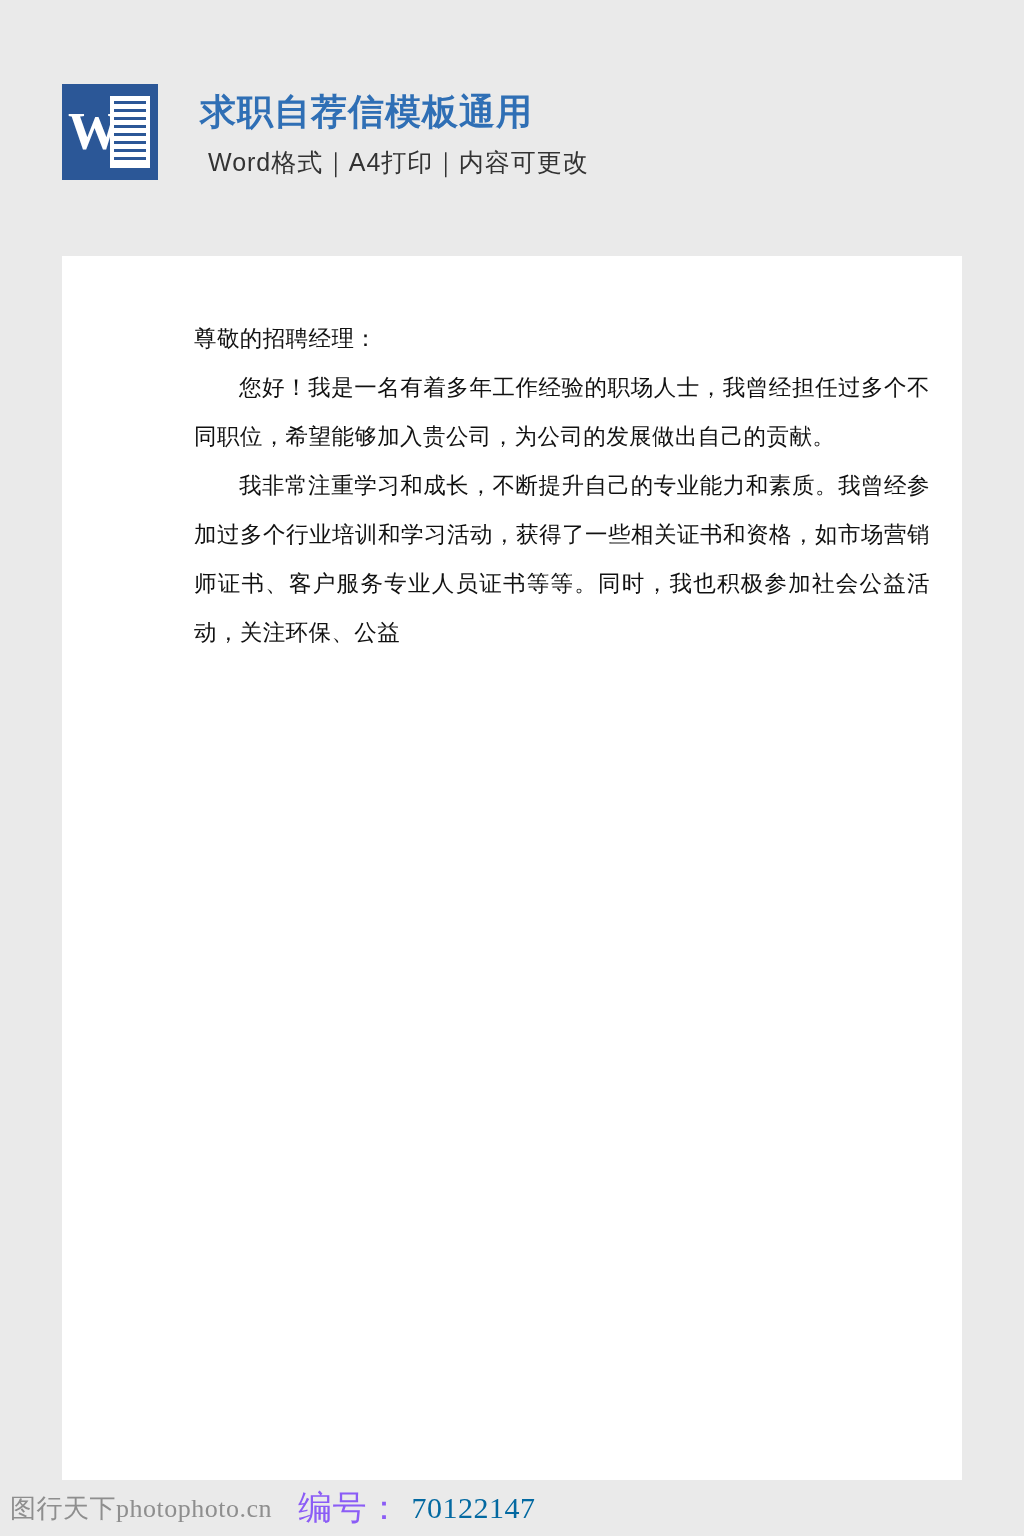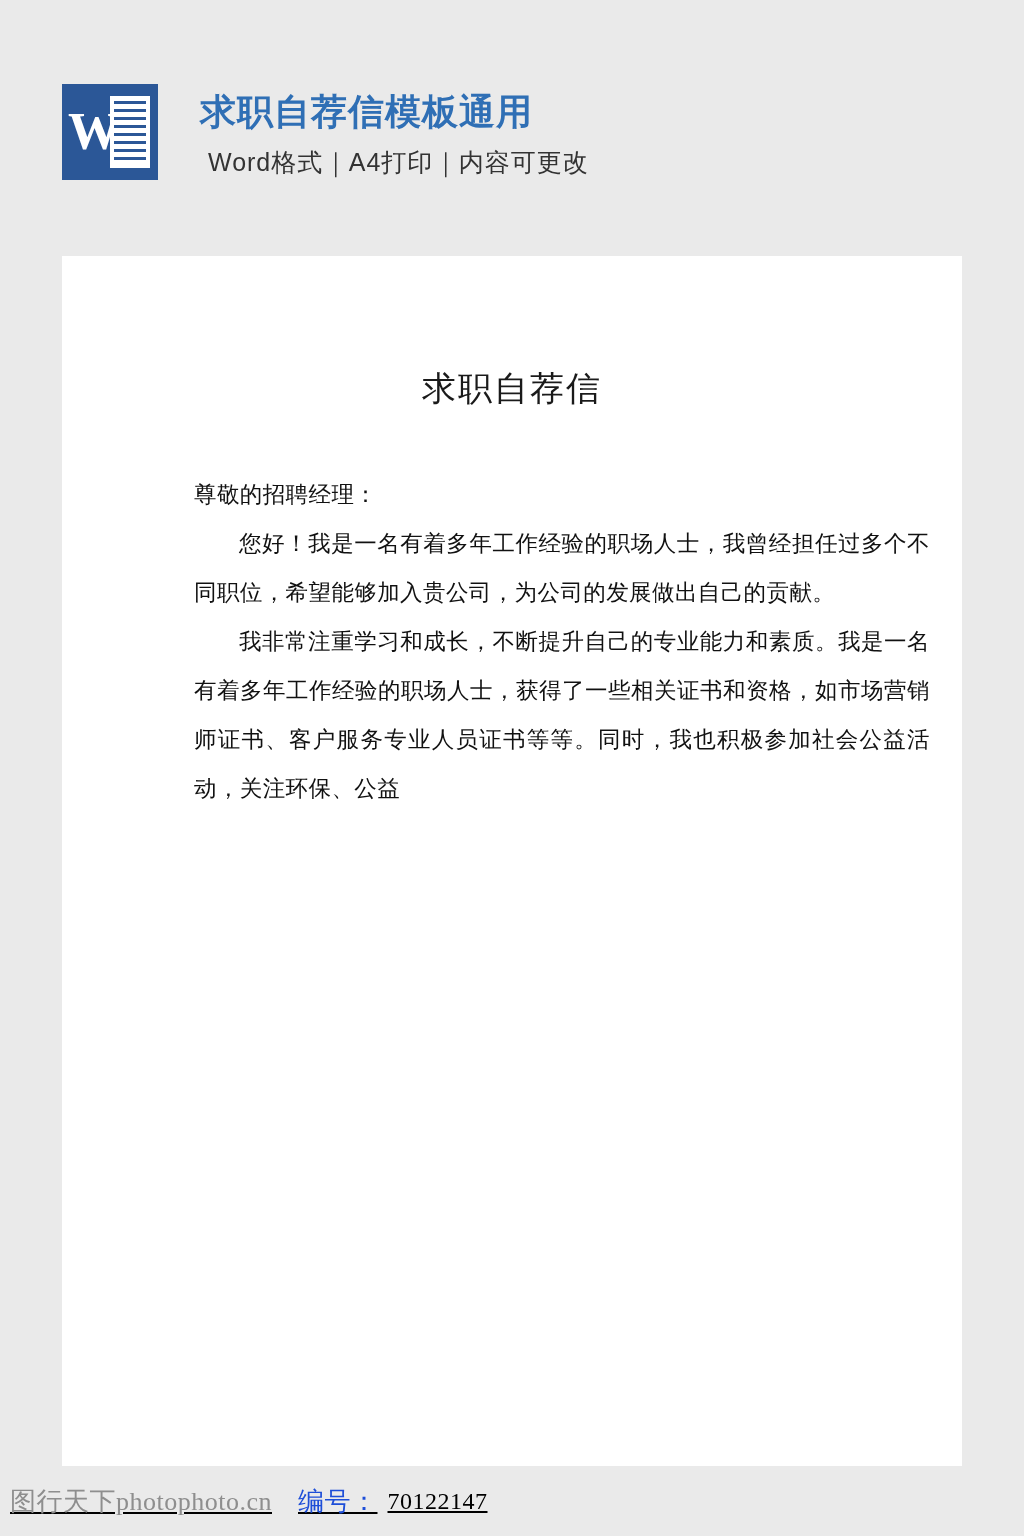--- a/index.html
+++ b/index.html
@@ -120,43 +120,42 @@
   .doc-body p.indent {
     text-indent: 2em;
   }
 
   
   .footer {
     position: absolute;
     left: 0;
     bottom: 0;
     width: 1024px;
-    height: 70px;
+    height: 56px;
     background: #eaeaea;
     display: flex;
     align-items: center;
-    text-decoration: underline;
   }
   .footer-brand {
     font-size: 26px;
     color: #8e8e8e;
     padding-left: 10px;
     letter-spacing: 0.5px;
     font-family: "Liberation Serif", serif;
   }
   .footer-id {
-    font-size: 26px;
-    color: #1d4ed8;
+    font-size: 34px;
+    color: #8b5cf6;
     padding-left: 26px;
     letter-spacing: 0.5px;
     font-family: "Liberation Serif", serif;
   }
   .footer-num {
-    font-size: 24px;
-    color: #000000;
+    font-size: 30px;
+    color: #0369a1;
     padding-left: 10px;
     letter-spacing: 0.5px;
     font-family: "Liberation Serif", serif;
   }
 </style>
 </head>
 <body>
 
 <div class="header">
   <div class="word-logo">
@@ -172,25 +171,24 @@
         <i></i>
     </span>
   </div>
   <div class="header-text">
     <h1 class="header-title">求职自荐信模板通用</h1>
     <p class="header-sub">Word格式｜A4打印｜内容可更改</p>
   </div>
 </div>
 
 <div class="page">
-  <h2 class="doc-title">求职自荐信</h2>
   <div class="doc-body" id="doc-body">
       <p>尊敬的招聘经理：</p>
       <p class="indent">您好！我是一名有着多年工作经验的职场人士，我曾经担任过多个不同职位，希望能够加入贵公司，为公司的发展做出自己的贡献。</p>
-      <p class="indent">我非常注重学习和成长，不断提升自己的专业能力和素质。我是一名有着多年工作经验的职场人士，获得了一些相关证书和资格，如市场营销师证书、客户服务专业人员证书等等。同时，我也积极参加社会公益活动，关注环保、公益</p>
+      <p class="indent">我非常注重学习和成长，不断提升自己的专业能力和素质。我曾经参加过多个行业培训和学习活动，获得了一些相关证书和资格，如市场营销师证书、客户服务专业人员证书等等。同时，我也积极参加社会公益活动，关注环保、公益</p>
     </div>
 </div>
 
 <div class="footer">
   <span class="footer-brand">图行天下photophoto.cn</span>
   <span class="footer-id">编号：</span>
   <span class="footer-num">70122147</span>
 </div>
 
 </body></html>

